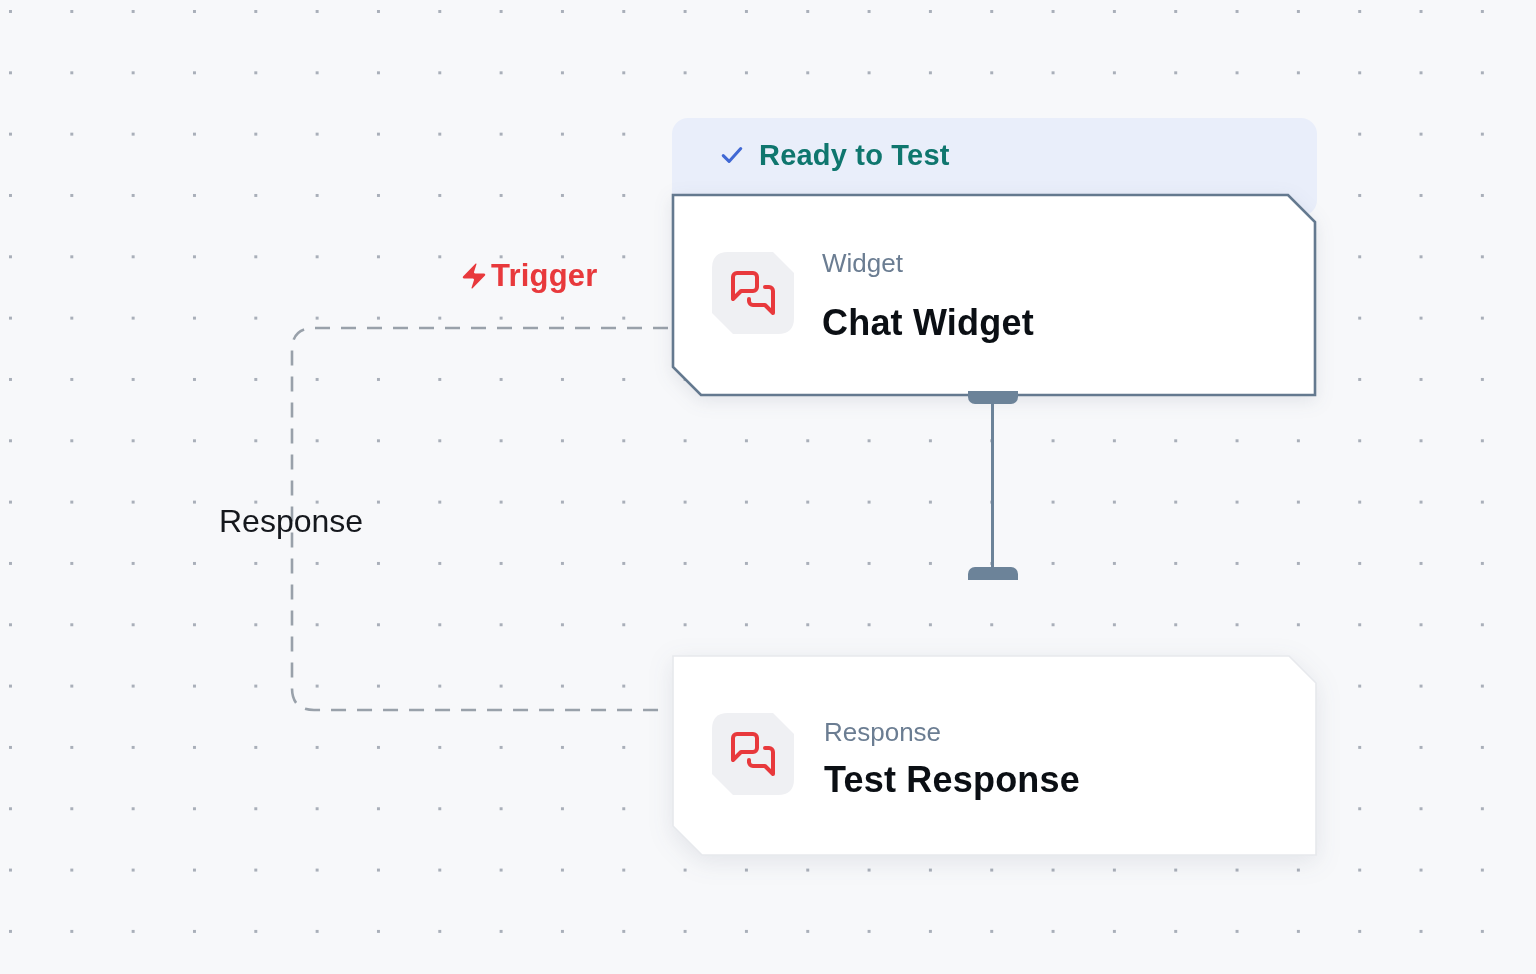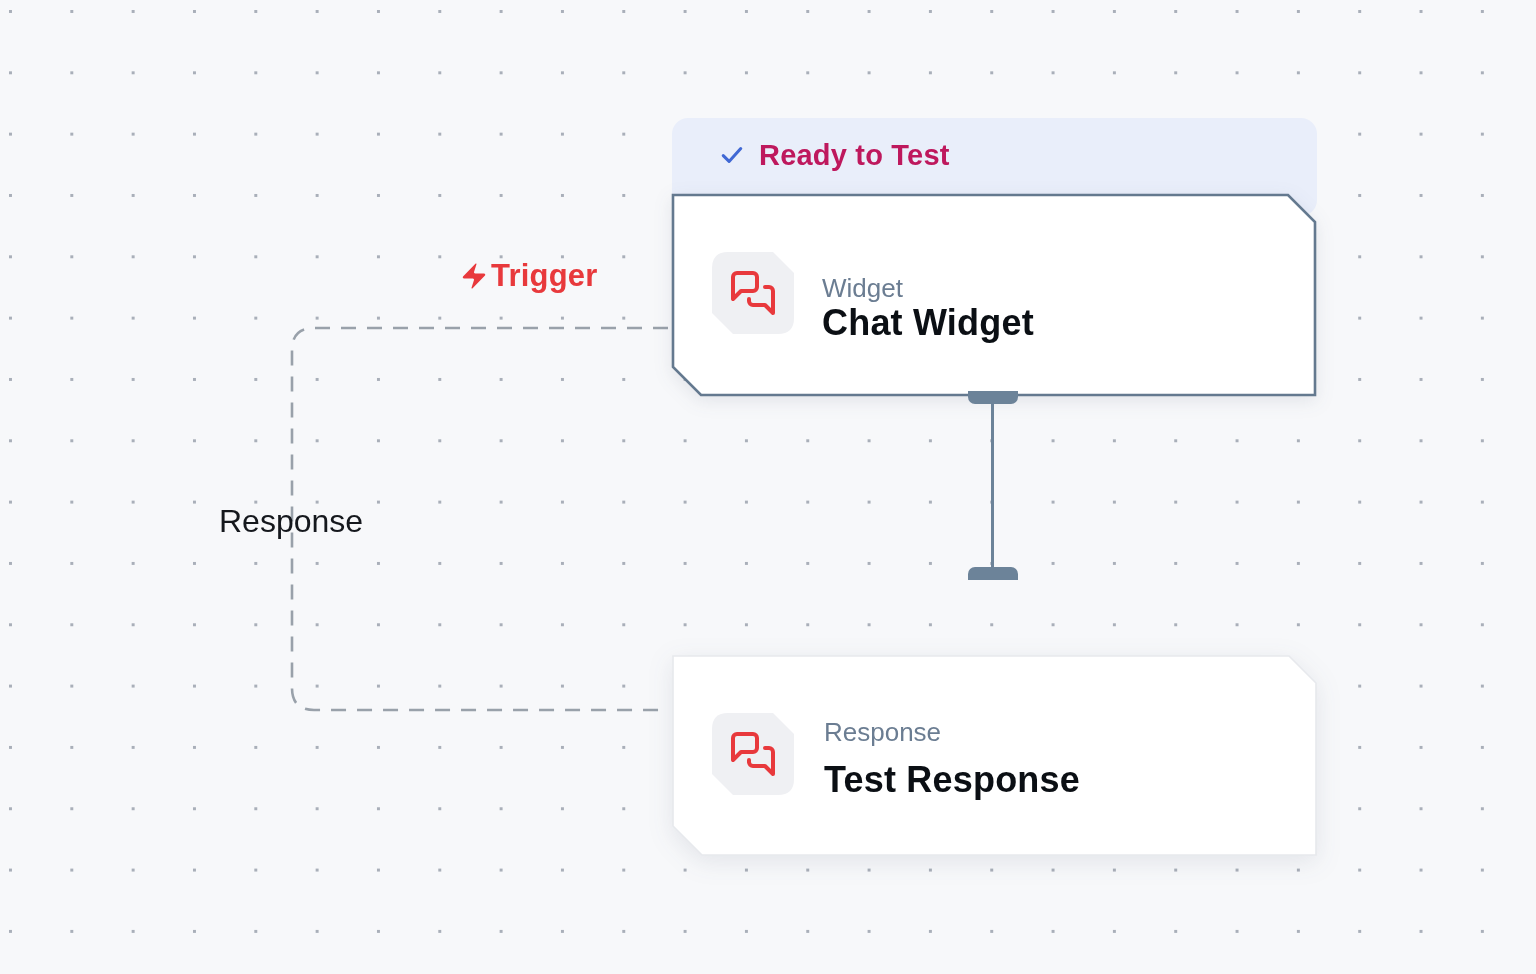--- a/index.html
+++ b/index.html
@@ -59,21 +59,21 @@
     position: absolute;
     left: 0; top: 0; right: 0;
     display: flex;
     align-items: center;
     gap: 13px;
   }
   .status-banner.ready .status-row    { height: 74px; padding-left: 46px; }
   .status-banner.required .status-row { height: 75px; padding-left: 40px; }
 
   .status-text { font-size: 29px; font-weight: 700; letter-spacing: 0.2px; }
-  .status-banner.ready .status-text    { color: #be185d; }
+  .status-banner.ready .status-text    { color: #0f766e; }
   .status-banner.required .status-text { color: #8E781C; }
 
   .card-shape { position: absolute; display: block; }
   .node-widget .card-shape   { left: 0; top: 74px; filter: drop-shadow(0 5px 9px rgba(45,60,85,0.10)); }
   .node-response .card-shape { left: 0; top: 75px; filter: drop-shadow(0 6px 12px rgba(45,60,85,0.10)); }
 
   .node-icon-tile {
     position: absolute;
     width: 82px; height: 82px;
   }
@@ -83,21 +83,21 @@
     position: absolute; left: 17px; top: 17px;
   }
 
   .node-type {
     position: absolute;
     left: 152px;
     font-size: 26px;
     font-weight: 400;
     color: #6B7D92;
   }
-  .node-widget .node-type   { top: 155px; }
+  .node-widget .node-type   { top: 130px; }
   .node-response .node-type { top: 137px; }
 
   .node-title {
     position: absolute;
     left: 152px;
     font-size: 36px;
     font-weight: 700;
     color: #0B0F14;
     letter-spacing: 0.2px;
   }

